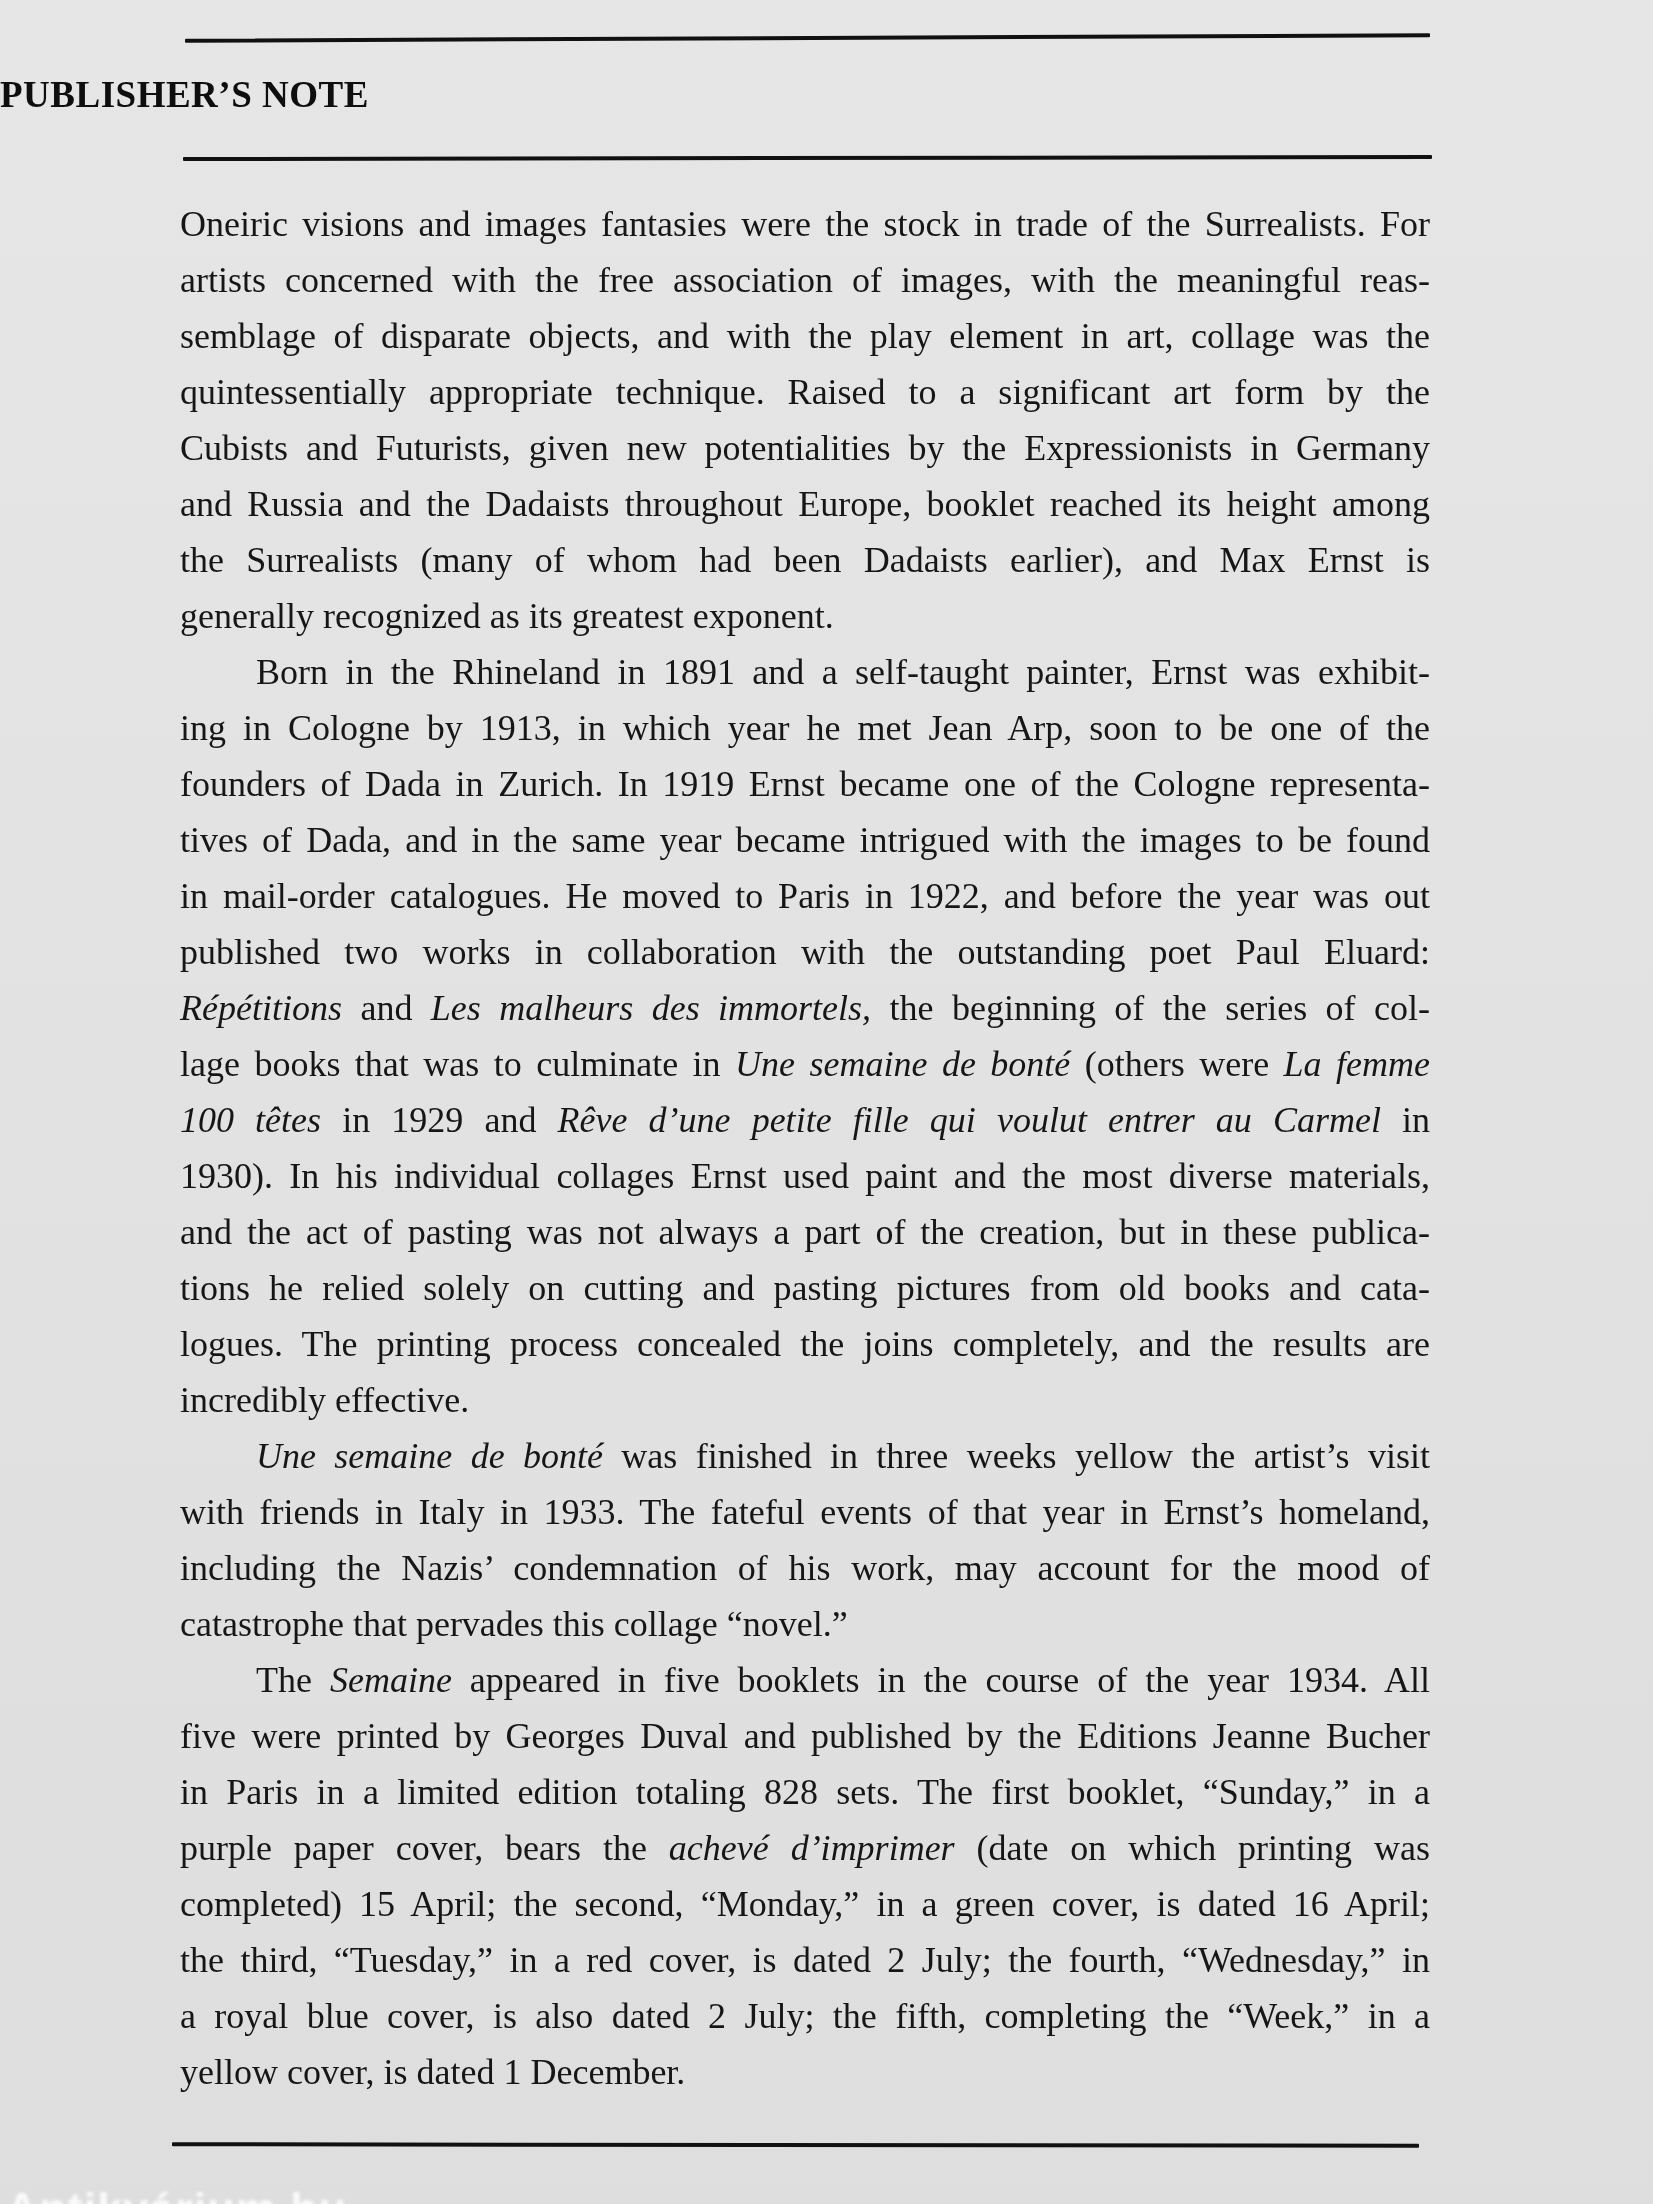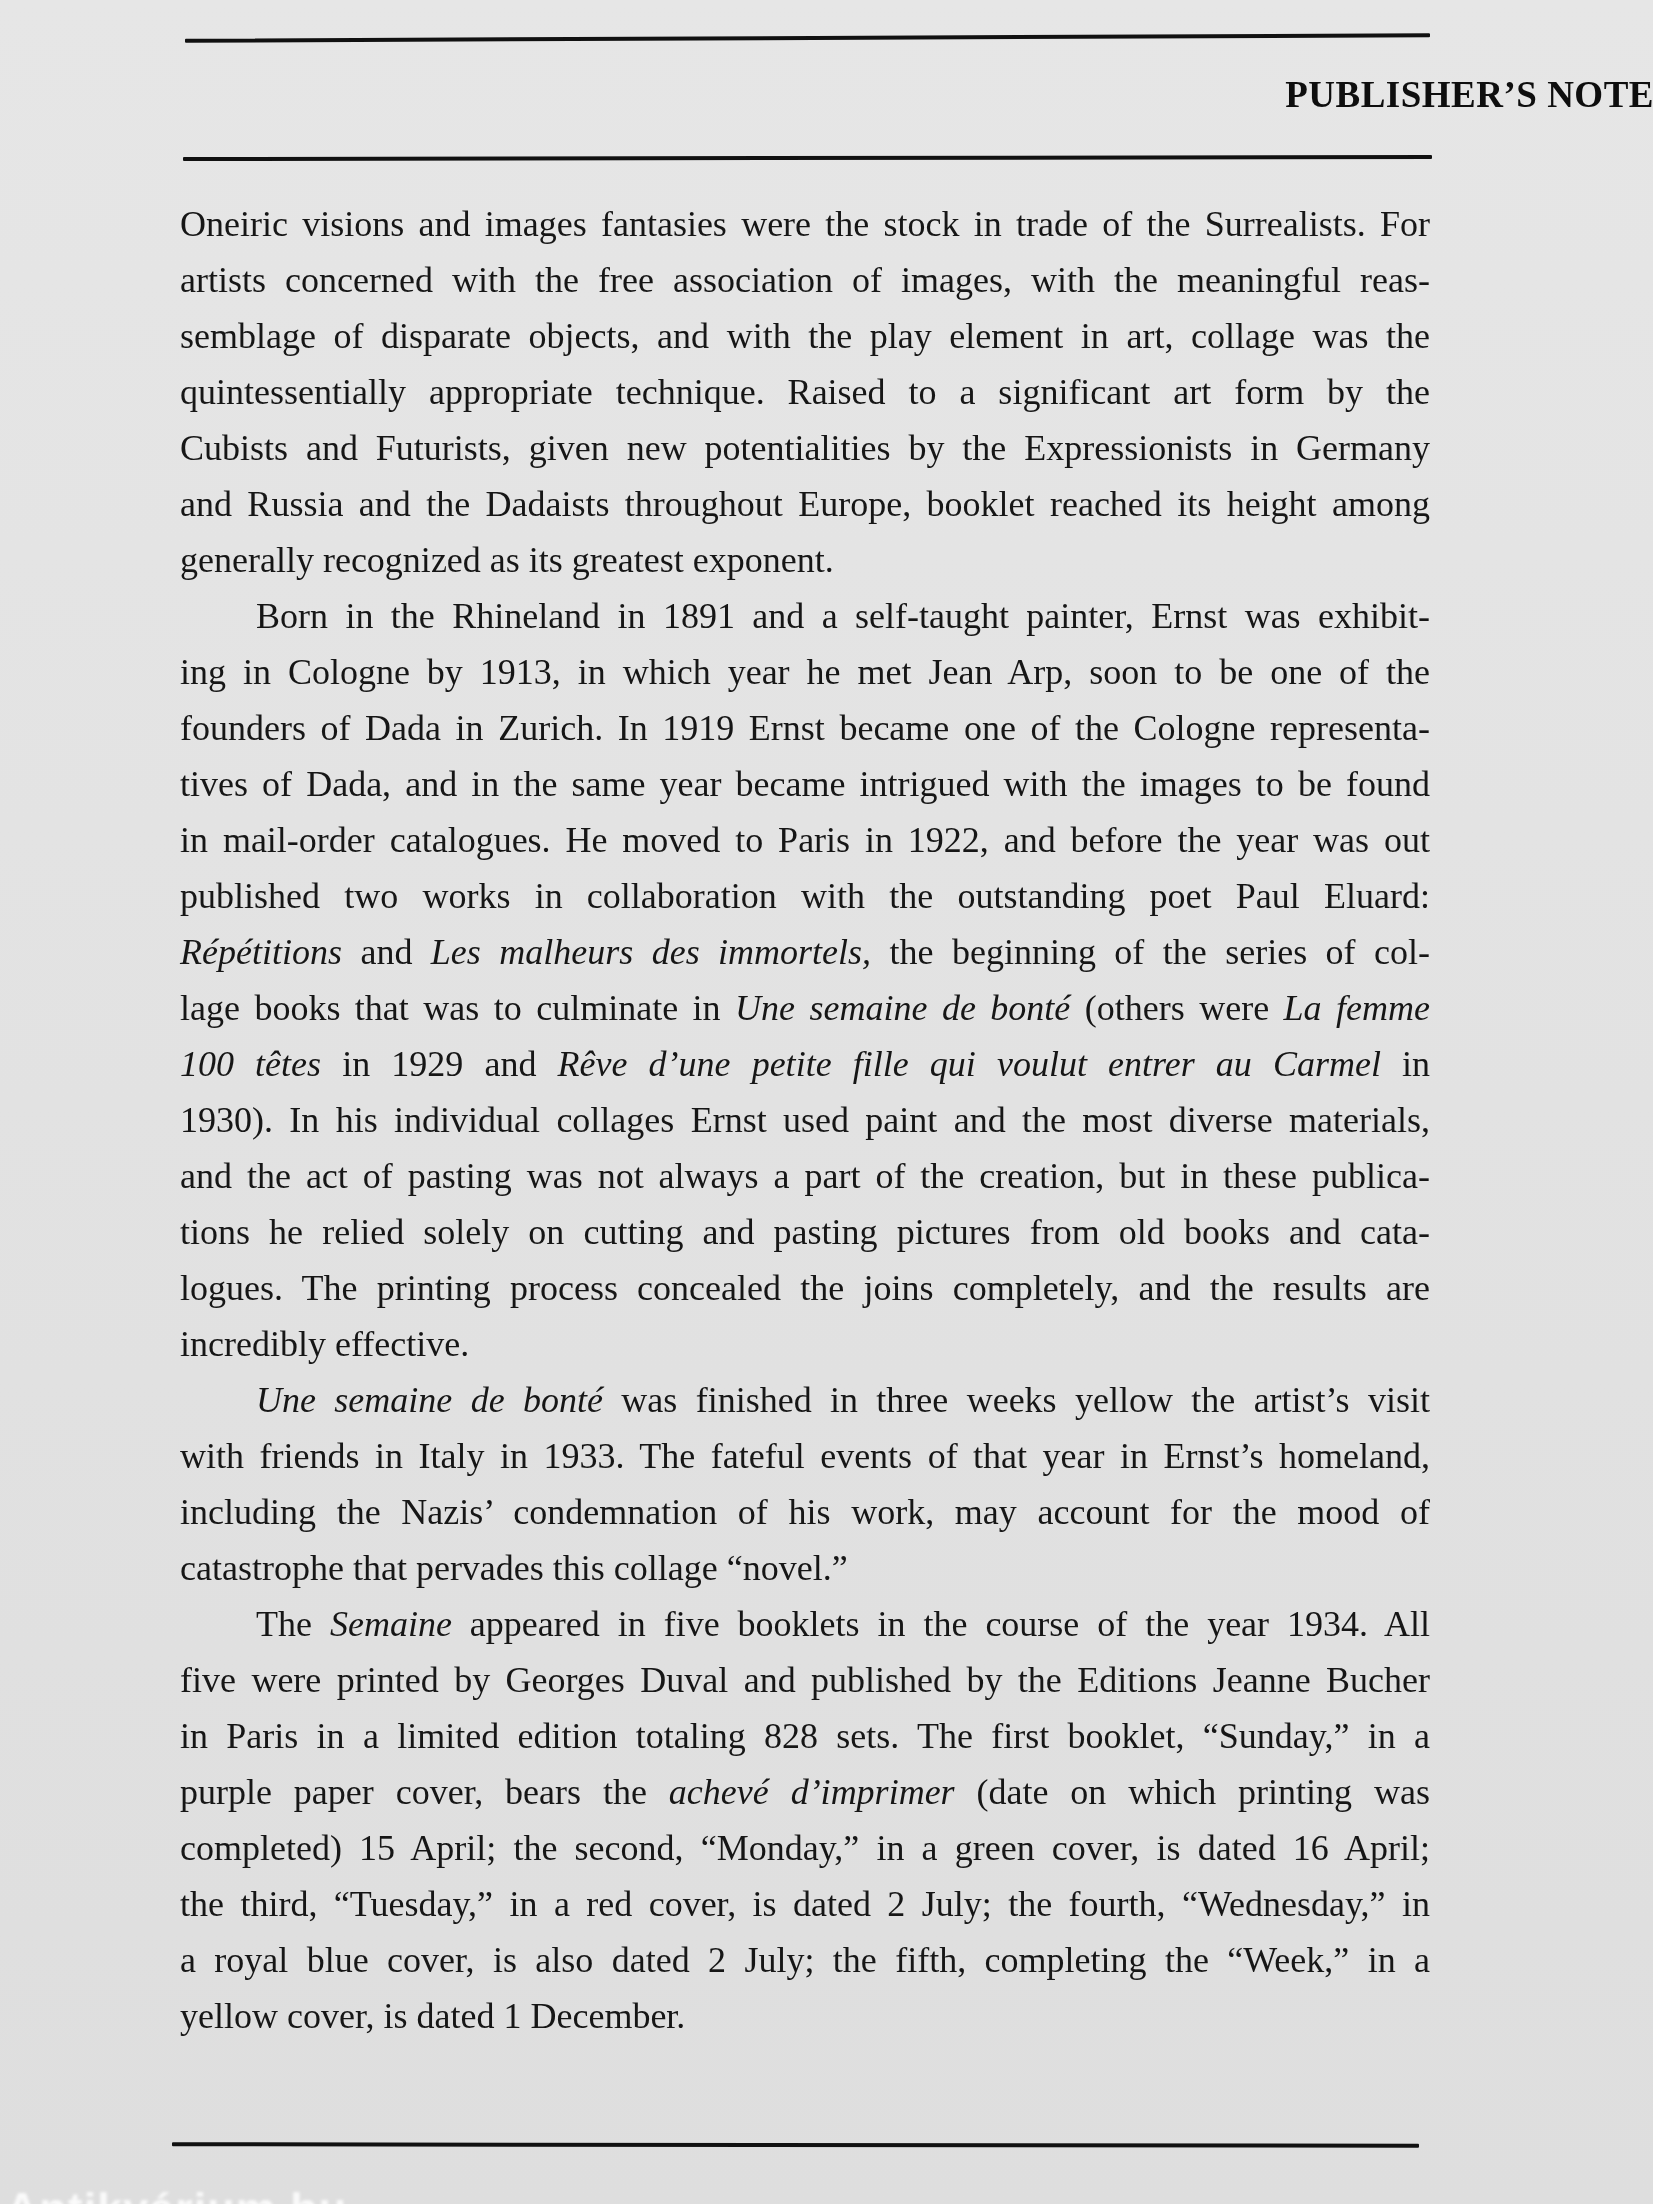--- a/index.html
+++ b/index.html
@@ -31,21 +31,21 @@
     }
     .rule.top { left: 185px; width: 1245px; top: 36px; transform: rotate(-0.25deg); }
     .rule.mid { left: 183px; width: 1249px; top: 156px; transform: rotate(-0.1deg); }
     .rule.bottom { left: 172px; width: 1247px; top: 2143px; transform: rotate(0.07deg); }
 
     .title {
       position: absolute;
       left: 0;
       width: 1654px;
       top: 70px;
-      text-align: right;
+      text-align: left;
       font-weight: bold;
       font-size: 37px;
       letter-spacing: 0.5px;
       line-height: 49px;
       color: #0e0e0e;
       font-family: Liberation Serif, serif;
     }
 
     .body {
       position: absolute;
@@ -94,20 +94,21 @@
   <div class="rule mid"></div>
 
   <div class="body" id="body-text">
       <div>
         <span class="line"><span>Oneiric visions and images fantasies were the stock in trade of the Surrealists. For</span></span>
         <span class="line"><span>artists concerned with the free association of images, with the meaningful reas-</span></span>
         <span class="line"><span>semblage of disparate objects, and with the play element in art, collage was the</span></span>
         <span class="line"><span>quintessentially appropriate technique. Raised to a significant art form by the</span></span>
         <span class="line"><span>Cubists and Futurists, given new potentialities by the Expressionists in Germany</span></span>
         <span class="line"><span>and Russia and the Dadaists throughout Europe, booklet reached its height among</span></span>
+        <span class="line"><span>the Surrealists (many of whom had been Dadaists earlier), and Max Ernst is</span></span>
         <span class="line last"><span>generally recognized as its greatest exponent.</span></span>
       </div>
       <div>
         <span class="line indent"><span>Born in the Rhineland in 1891 and a self-taught painter, Ernst was exhibit-</span></span>
         <span class="line"><span>ing in Cologne by 1913, in which year he met Jean Arp, soon to be one of the</span></span>
         <span class="line"><span>founders of Dada in Zurich. In 1919 Ernst became one of the Cologne representa-</span></span>
         <span class="line"><span>tives of Dada, and in the same year became intrigued with the images to be found</span></span>
         <span class="line"><span>in mail-order catalogues. He moved to Paris in 1922, and before the year was out</span></span>
         <span class="line"><span>published two works in collaboration with the outstanding poet Paul Eluard:</span></span>
         <span class="line"><i>Répétitions</i><span> and </span><i>Les malheurs des immortels,</i><span> the beginning of the series of col-</span></span>

